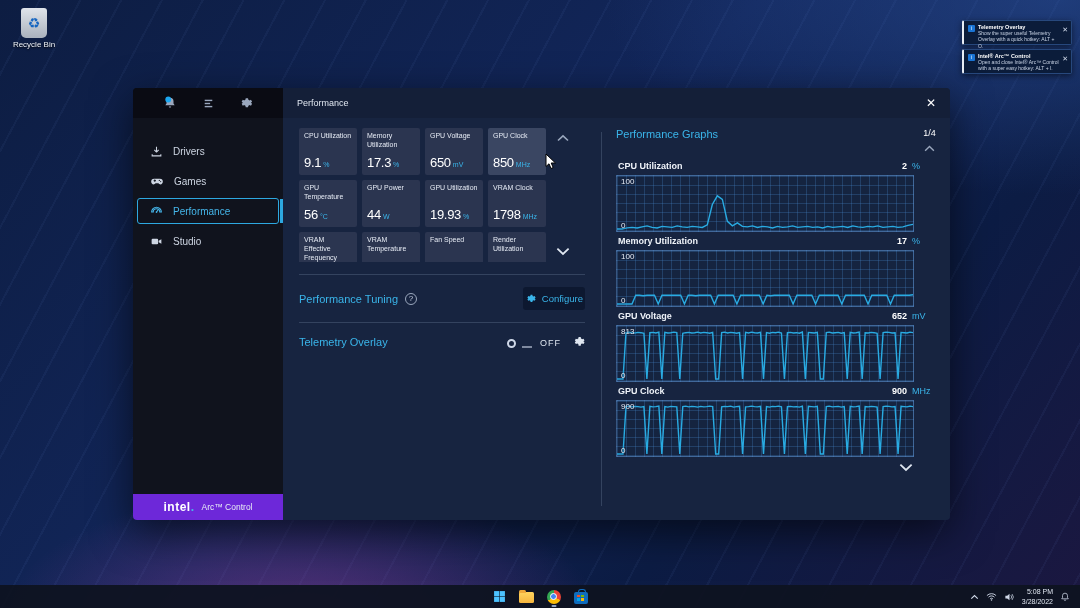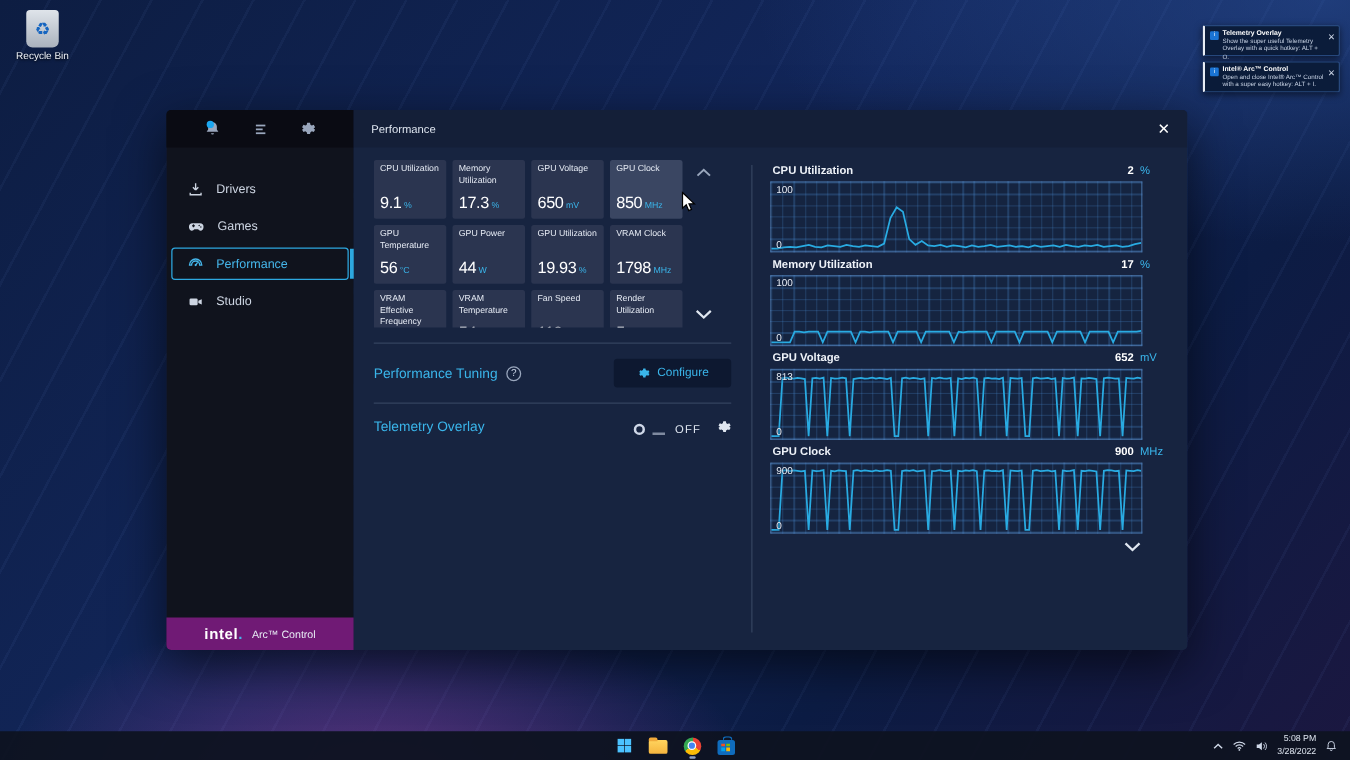--- a/index.html
+++ b/index.html
@@ -31,21 +31,21 @@
   
   .app { left:133px; top:88px; width:817px; height:432px; border-radius:4px; overflow:hidden; box-shadow:0 12px 40px rgba(0,0,0,.6); display:flex; }
   .sidebar { width:150px; background:#10131d; display:flex; flex-direction:column; }
   .side-strip { height:30px; background:#0a0b13; display:flex; align-items:center; justify-content:space-around; padding:0 18px; }
   .strip-ic { width:16px; height:16px; display:flex; align-items:center; justify-content:center; }
   .side-items { flex:1; padding-top:16px; }
   .side-item { height:26px; margin:4px 4px; display:flex; align-items:center; gap:10px; padding-left:12px; color:#cdd5e2; font-size:10px; border:1px solid transparent; border-radius:3px; position:relative;text-align:center; }
   .side-item svg { flex:none; }
   .side-item.selected { border-color:#2da8e0; color:#45b6ea; }
   .side-item.selected::after { content:""; position:absolute; right:-5px; top:0; width:3px; height:100%; background:#2da8e0; }
-  .brand-bar { height:26px; background:#701a75; display:flex; align-items:center; justify-content:center; gap:7px; }
+  .brand-bar { height:26px; background:#6d28d9; display:flex; align-items:center; justify-content:center; gap:7px; }
   .intel-logo { font-size:12px; color:#fff; font-weight:bold; letter-spacing:.5px; }
   .intel-logo i { font-style:normal; }
   .brand-product { font-size:8.5px; color:#e8edf5; }
 
   .main { flex:1; display:flex; flex-direction:column; background:#172440; }
   .app-header { height:30px; background:#141f38; display:flex; align-items:center; padding:0 14px; flex:none; }
   .app-title { font-size:9px; color:#dfe6f0; }
   .close-btn { margin-left:auto; font-size:12px; color:#fff; cursor:default; }
 
   .content { flex:1; display:flex; padding:10px 14px 10px 16px; gap:0; min-height:0; }
@@ -66,21 +66,21 @@
   .tile .t-label { font-size:7px; color:#e6ebf4; line-height:1.25; }
   .tile .t-valrow { margin-top:auto; white-space:nowrap; }
   .tile .t-val { font-size:13px; color:#fff; letter-spacing:-.3px; }
   .tile .t-unit { font-size:7px; color:#3ab5ea; margin-left:2px; }
   .tiles-scroll { width:28px; display:flex; flex-direction:column; align-items:center; justify-content:space-between; padding:6px 0; }
 
   .h-divider { height:1px; background:rgba(190,210,240,.18); margin:12px 0; }
 
   .row-flex { display:flex; align-items:center; }
   .help-circle { width:12px; height:12px; border:1px solid #9aa7bd; border-radius:50%; color:#c6d0e2; font-size:8px; display:inline-flex; align-items:center; justify-content:center; margin-left:7px; }
-  .configure-btn { margin-left:auto; background:#0d1830; border-radius:3px; height:23px; padding:0 18px; display:flex; align-items:center; gap:6px; color:#3ab5ea; font-size:9.5px; }
+  .configure-btn { margin-left:auto; background:#0d1830; border-radius:3px; height:23px; padding:0 2px; display:flex; align-items:center; gap:6px; color:#3ab5ea; font-size:9.5px; }
   .toggle-area { margin-left:auto; display:flex; align-items:flex-end; gap:6px; }
   .tg-knob { width:9px; height:9px; border:2px solid #cfd8e8; border-radius:50%; }
   .tg-track { width:10px; height:2px; background:#7f8aa0; }
   .tg-label { font-size:9px; color:#dfe6f0; letter-spacing:1px; margin-left:2px; }
 
   
   .graphs-head { display:flex; align-items:flex-start; margin-bottom:2px; }
   .pg-ind { margin-left:auto; text-align:center; }
   .pg-num { font-size:9px; color:#fff; }
   .graph-block { margin-bottom:4px; }
@@ -303,20 +303,29 @@
             <svg width="13" height="13" viewBox="0 0 24 24" style="margin-left:5px">
                 <path fill="#dfe6f0" d="M12 8.5A3.5 3.5 0 1 0 12 15.5 3.5 3.5 0 0 0 12 8.5zm8.5 3.5 2-1.5-1.8-3.1-2.4.9a7 7 0 0 0-1.8-1L16 4.6h-3.6l-.5 2.7a7 7 0 0 0-1.8 1l-2.4-.9L5.9 10.5l2 1.5-2 1.5 1.8 3.1 2.4-.9a7 7 0 0 0 1.8 1l.5 2.7H16l.5-2.7a7 7 0 0 0 1.8-1l2.4.9 1.8-3.1-2-1.5z" transform="translate(-1.2,-1.2) scale(1.08)"></path>
               </svg>
           </span>
         </div>
       </div>
 
       <div class="col-divider"></div>
 
       <div class="col-right">
+        <div class="graphs-head">
+          <span class="sec-title">Performance Graphs</span>
+          <span class="pg-ind">
+            <div class="pg-num">1/4</div>
+            <svg width="13" height="7" viewBox="0 0 14 8">
+                <path d="M2 6.5 7 1.8 12 6.5" stroke="#9aa7bd" stroke-width="1.6" fill="none"></path>
+              </svg>
+          </span>
+        </div>
         <div>
             <div class="graph-block">
               <div class="graph-row">
                 <span class="g-name">CPU Utilization</span>
                 <span class="g-val">2</span>
                 <span class="g-unit">%</span>
               </div>
               <div class="chart">
                 <span class="ytick top">100</span>
                 <span class="ytick bottom">0</span>

